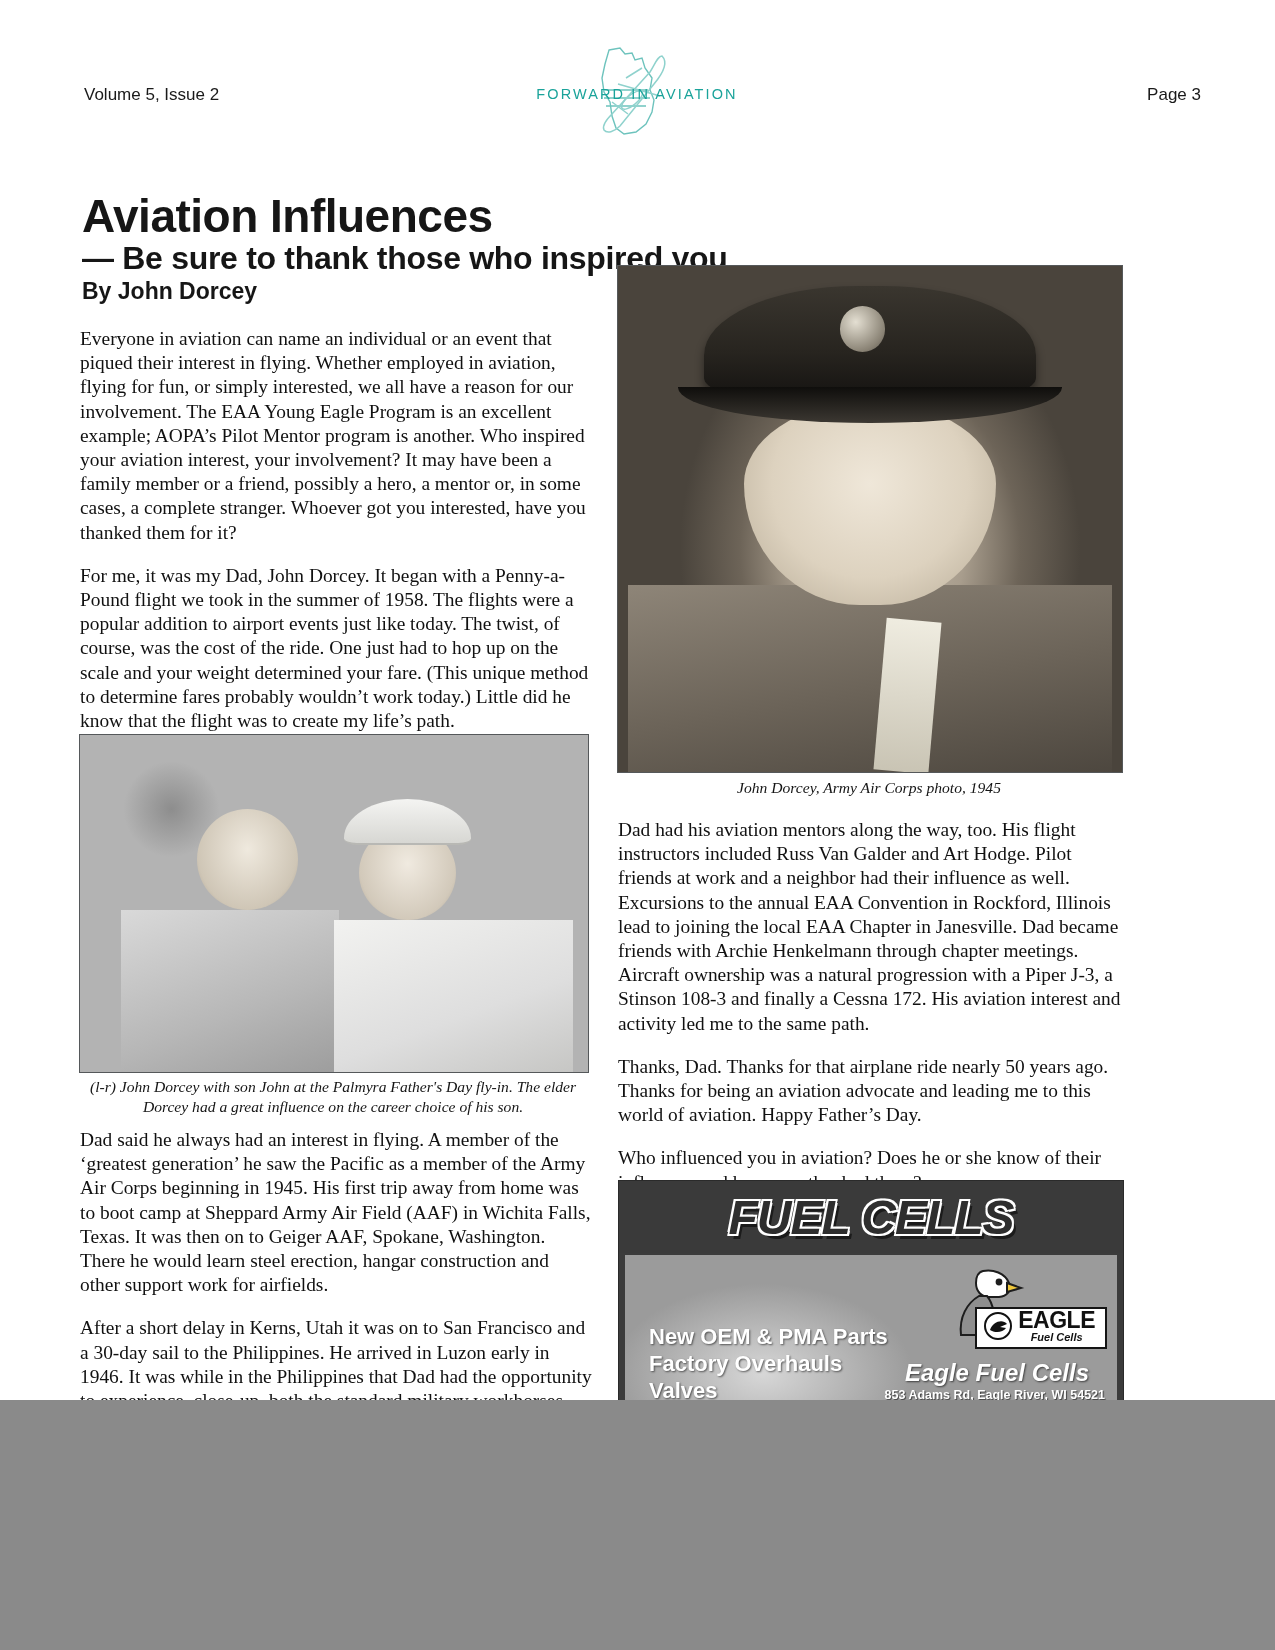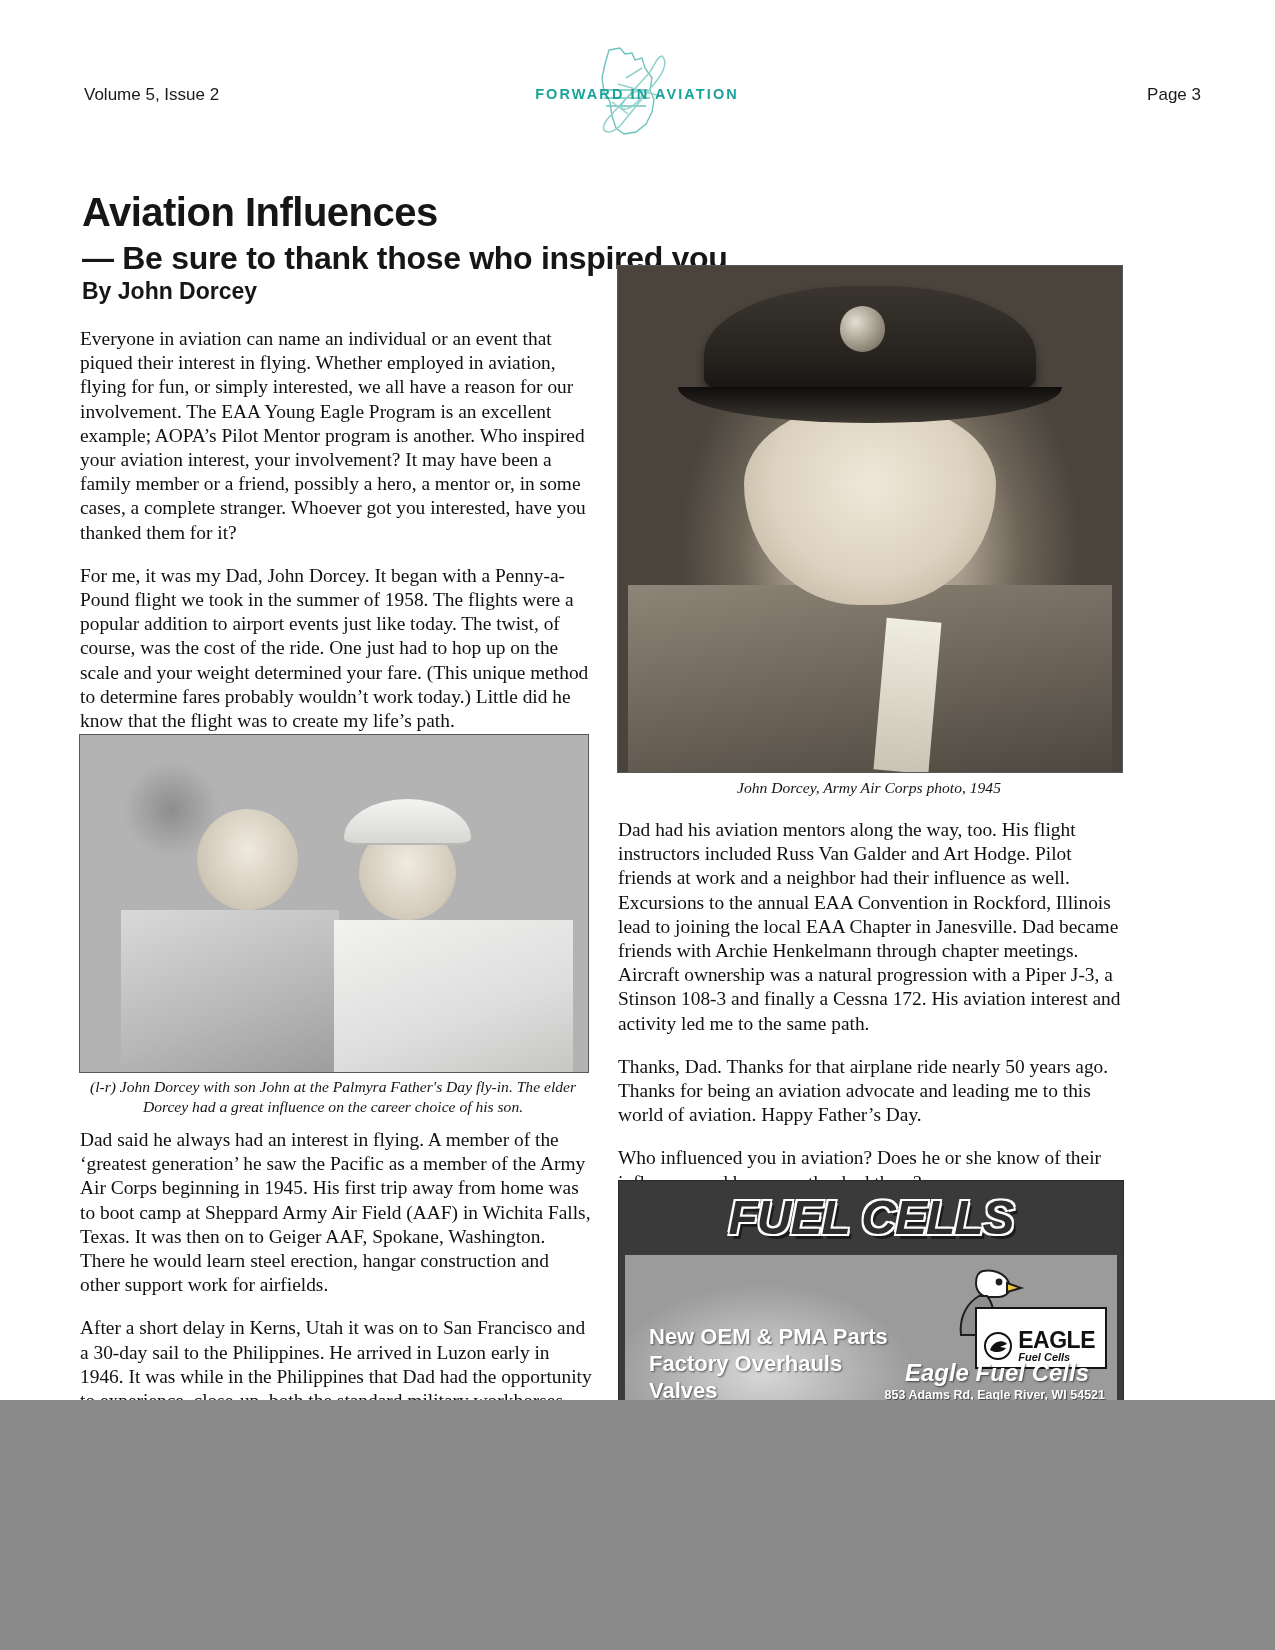--- a/index.html
+++ b/index.html
@@ -49,35 +49,35 @@
     height: 95px;
   }
   .logo-svg { position:absolute; left:0; top:0; }
   .logo-text {
     position: absolute;
     left: 0;
     top: 42px;
     width: 290px;
     text-align: center;
     font-family: "Liberation Sans", sans-serif;
-    font-weight: bold;
+    font-weight: normal;
     font-size: 14.5px;
     letter-spacing: 2.1px;
     color: #1aa39a;
   }
 
   
   .headline {
     position: absolute;
     left: 82px;
     top: 160px;
     width: 1110px;
     font-family: "Liberation Sans", sans-serif;
     font-weight: bold;
-    font-size: 40px;
+    font-size: 46px;
     line-height: 50px;
     letter-spacing: -0.5px;
     color: #161616;
   }
   .subhead {
     position: absolute;
     left: 82px;
     top: 212px;
     width: 1110px;
     font-family: "Liberation Sans", sans-serif;
@@ -263,22 +263,22 @@
     position:absolute; left:24px; top:68px;
     font-weight:bold; font-size:22px; line-height:27px; color:#ffffff;
     text-shadow: 1px 1px 2px rgba(0,0,0,.55);
   }
   .ad-eagle-bird {
     position:absolute; right:92px; top:8px; width:76px; height:78px;
   }
   .ad-logo-box {
     position:absolute; right:10px; top:52px;
     background:#ffffff; border:2px solid #141414;
-    padding:20px 10px 4px 6px;
-    display:flex; align-items:center; gap:5px;
+    padding:0 10px 4px 6px;
+    display:flex; align-items:center; gap:5px;text-align:center;
   }
   .ad-logo-word {
     font-weight:bold; font-size:23px; color:#111; line-height:22px; letter-spacing:-0.5px;
   }
   .ad-logo-sub {
     font-weight:bold; font-style:italic; font-size:11px; color:#111;
   }
   .ad-company {
     position:absolute; right:28px; top:104px;
     font-weight:bold; font-style:italic; font-size:24px; color:#ffffff;

